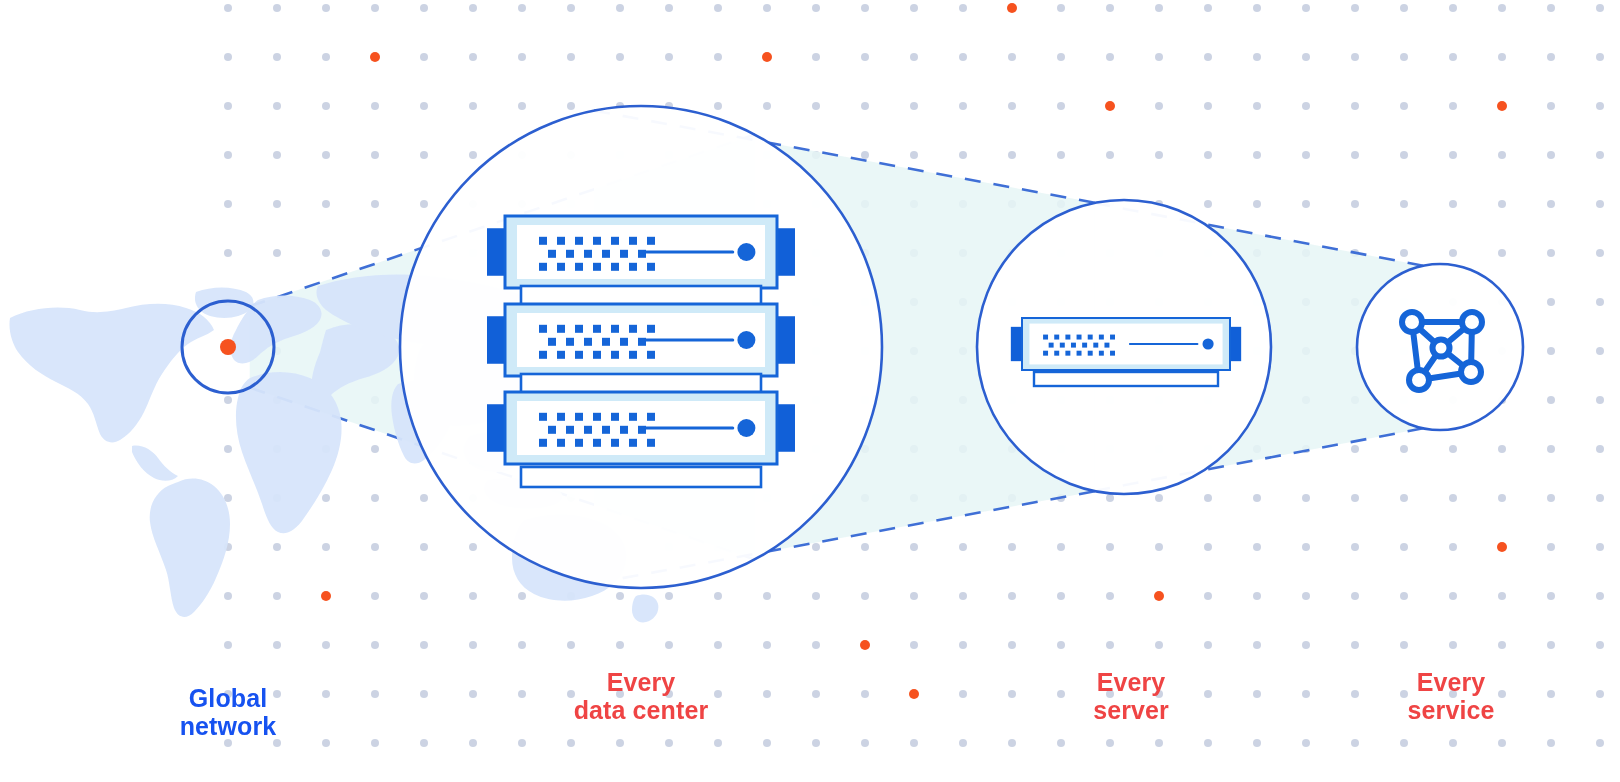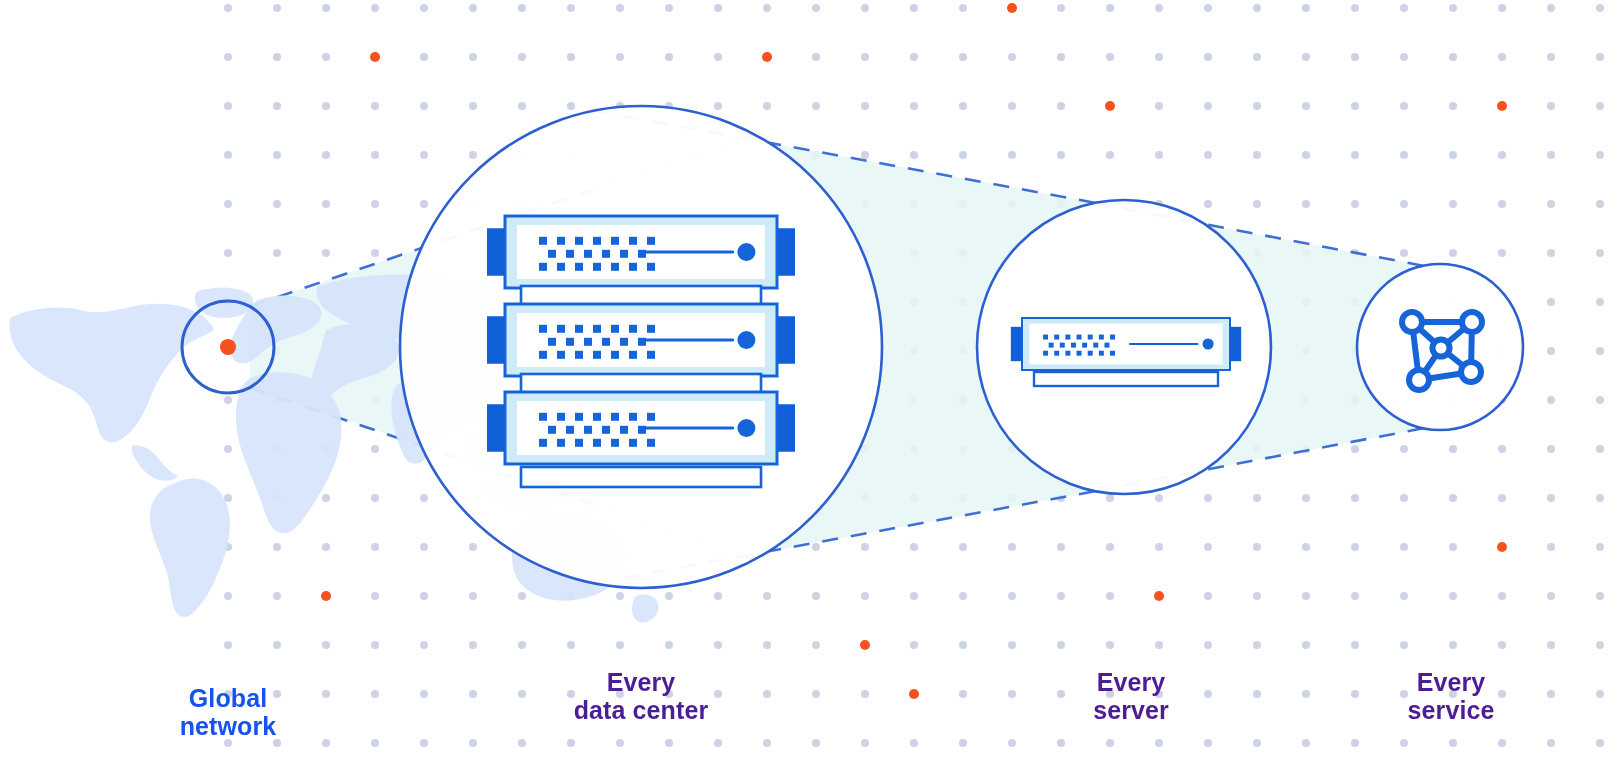--- a/index.html
+++ b/index.html
@@ -27,21 +27,21 @@
   .label{
     position:absolute;
     text-align:center;
     font-size:25px;
     line-height:1.12;
     font-weight:600;
     letter-spacing:.1px;
     white-space:pre-line;
     transform:translateX(-50%);
   }
-  .label.dark{ color:#4c1d95; }
+  .label.dark{ color:#ef4444; }
   .label.accent{ color:#1652f0; }
 </style>
 </head>
 <body>
 
 <div id="stage">
 
   <svg id="dotgrid" viewBox="0 0 1620 782">
       <circle cx="228" cy="8" r="4" fill="#c3cbde" opacity="0.85"></circle>
       <circle cx="277" cy="8" r="4" fill="#c3cbde" opacity="0.85"></circle>

